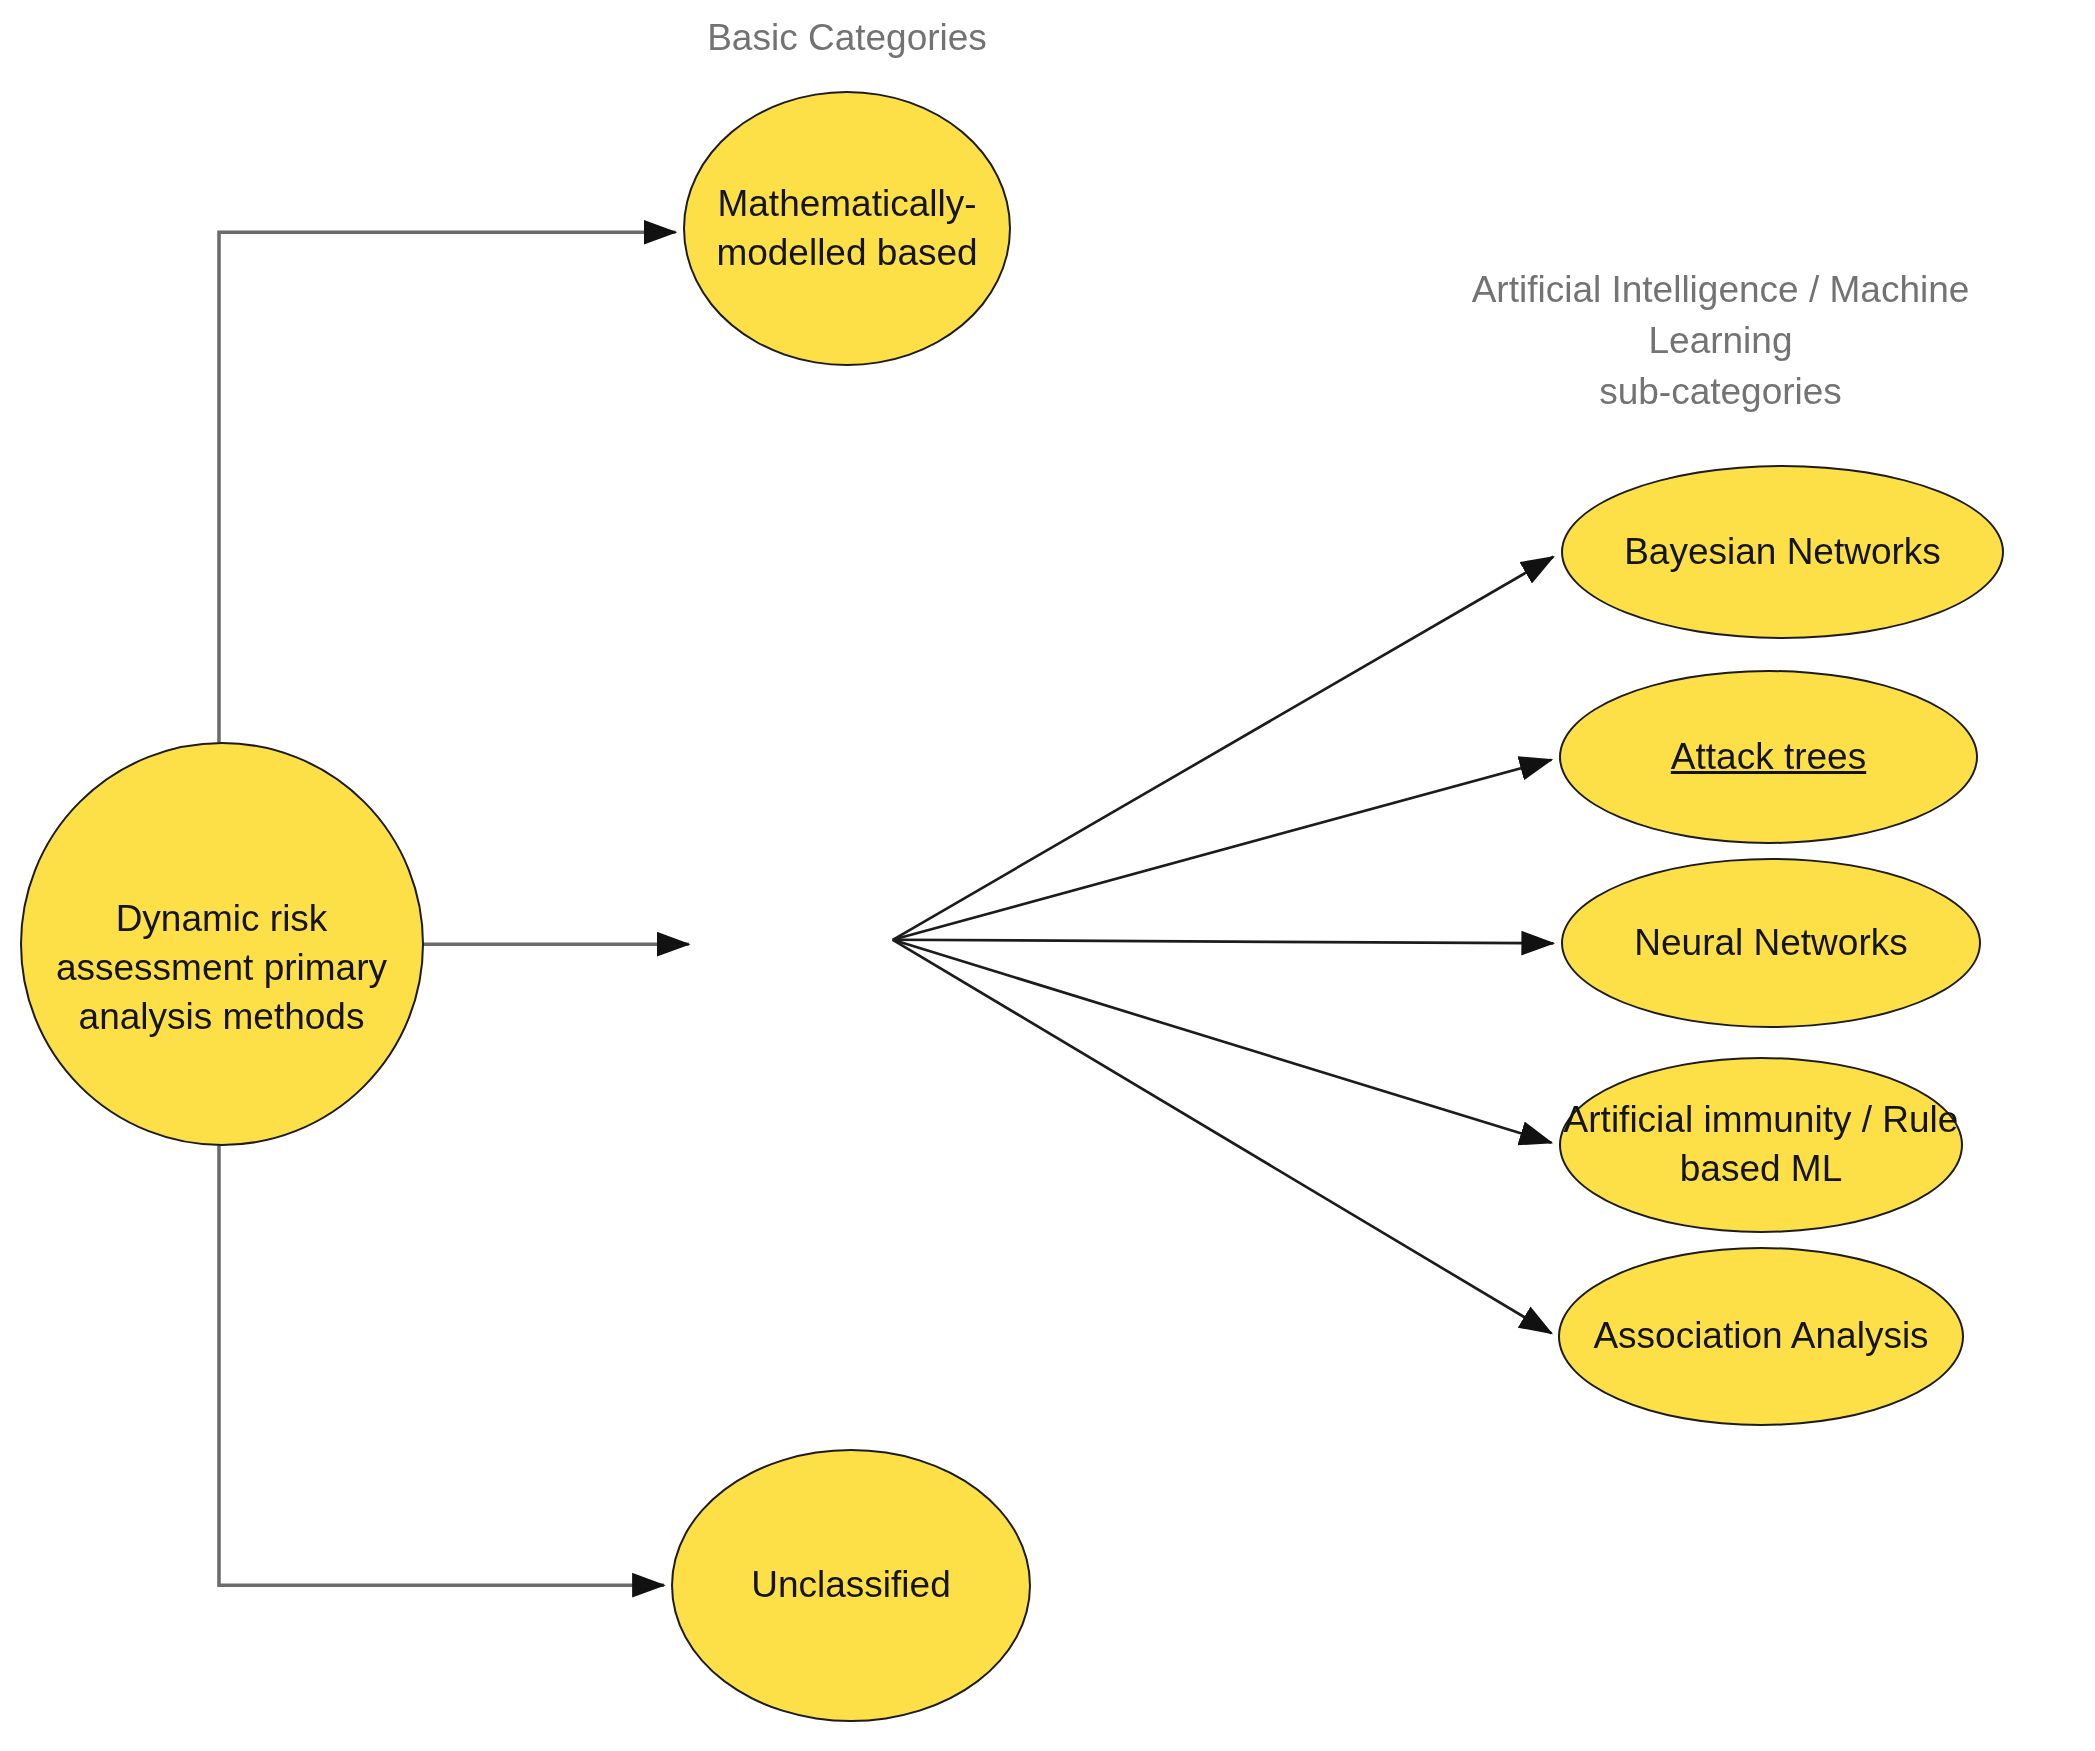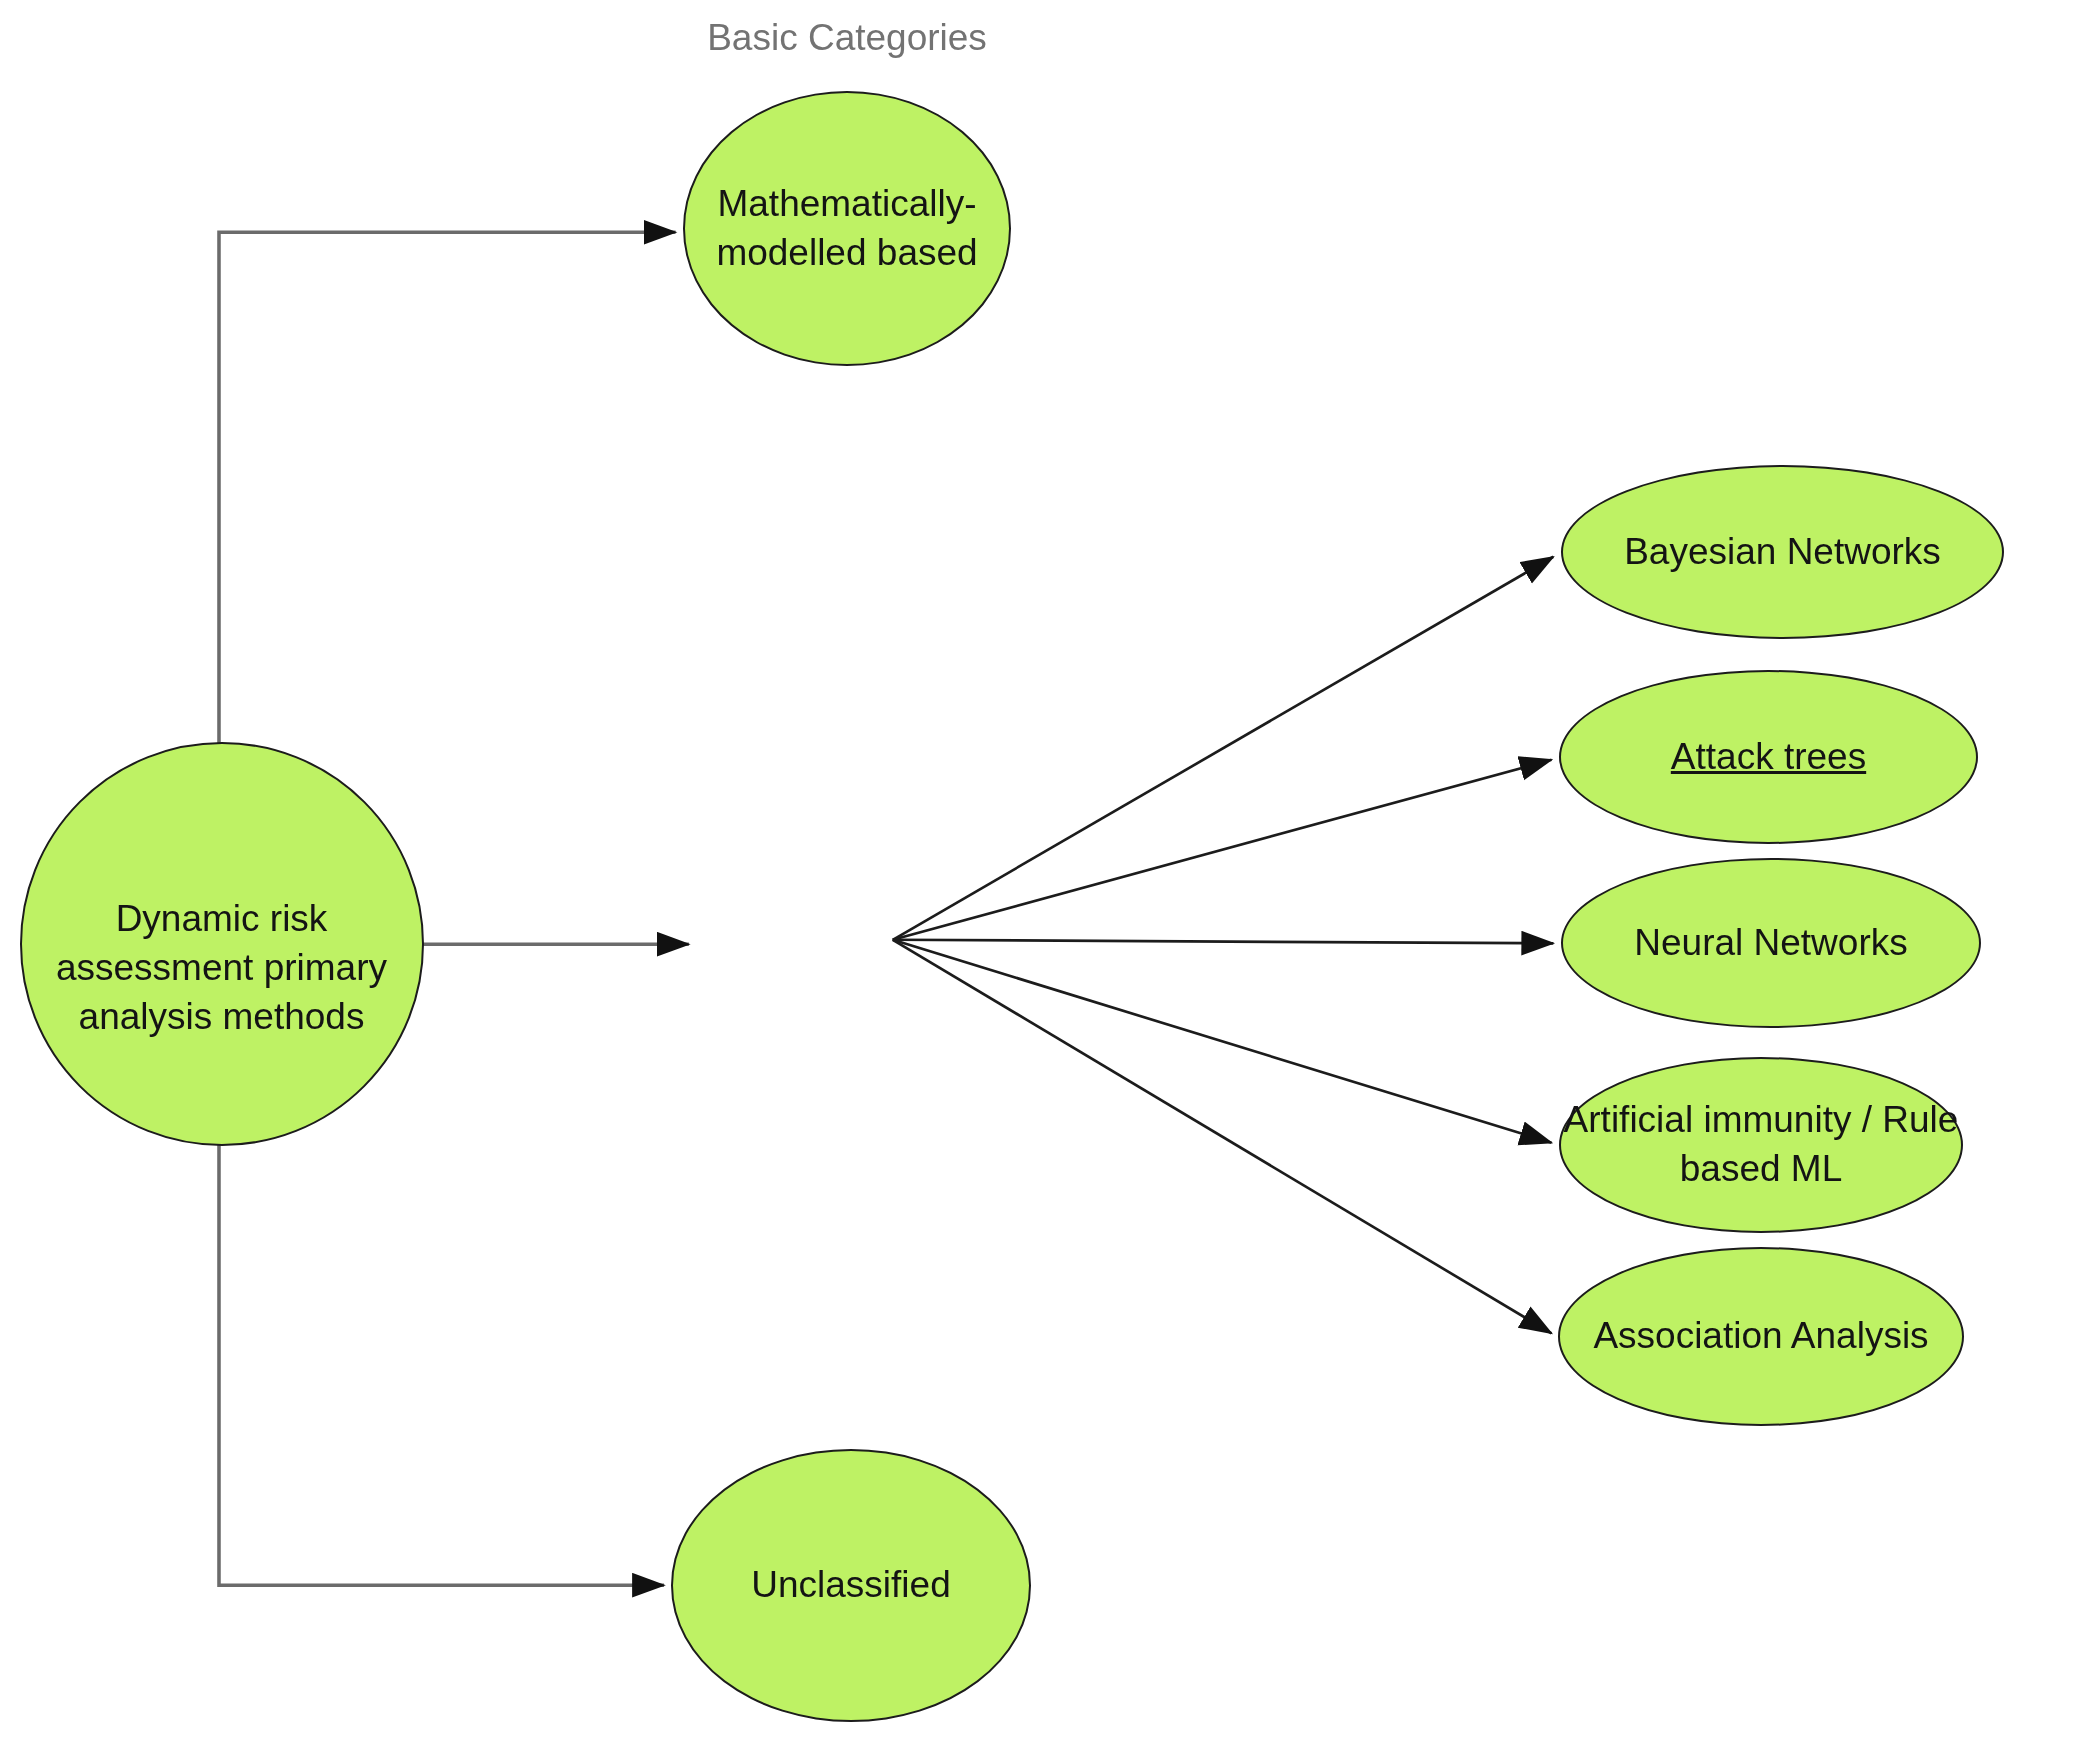--- a/index.html
+++ b/index.html
@@ -21,21 +21,21 @@
     left: 0;
     top: 0;
     width: 2095px;
     height: 1751px;
   }
   .node {
     position: absolute;
     box-sizing: border-box;
     border: 2.7px solid #1c1c1c;
     border-radius: 50%;
-    background: #bef264;
+    background: #fde047;
     display: flex;
     align-items: center;
     justify-content: center;
   }
   .node-label {
     display: block;
     text-align: center;
     white-space: pre-line;
     font-size: 37px;
     line-height: 1.32;
@@ -77,20 +77,23 @@
 
     <line x1="1007" y1="1060" x2="1752" y2="1064" stroke="#1c1c1c" stroke-width="3" marker-end="url(#arrowhead)"></line>
 
     <line x1="1007" y1="1060" x2="1750" y2="1289" stroke="#1c1c1c" stroke-width="3" marker-end="url(#arrowhead)"></line>
 
     <line x1="1007" y1="1060" x2="1750" y2="1504" stroke="#1c1c1c" stroke-width="3" marker-end="url(#arrowhead)"></line>
   </svg>
 
   <div class="diagram-header" style="left:581px; top:12.4px; width:532px;">Basic Categories</div>
 
+  <div class="diagram-header" style="left:1410px; top:264px; width:621px;">Artificial Intelligence / Machine
+Learning
+sub-categories</div>
 
   <div class="node" style="left:19.5px; top:742px; width:404px; height:404px;">
     <span class="node-label" style="width:390px;">
       <span>Dynamic risk
 assessment </span><span class="bold-part">primary</span><span>
 analysis methods</span>
     </span>
   </div>
 
   <div class="node" style="left:683px; top:91px; width:328px; height:275px;">

